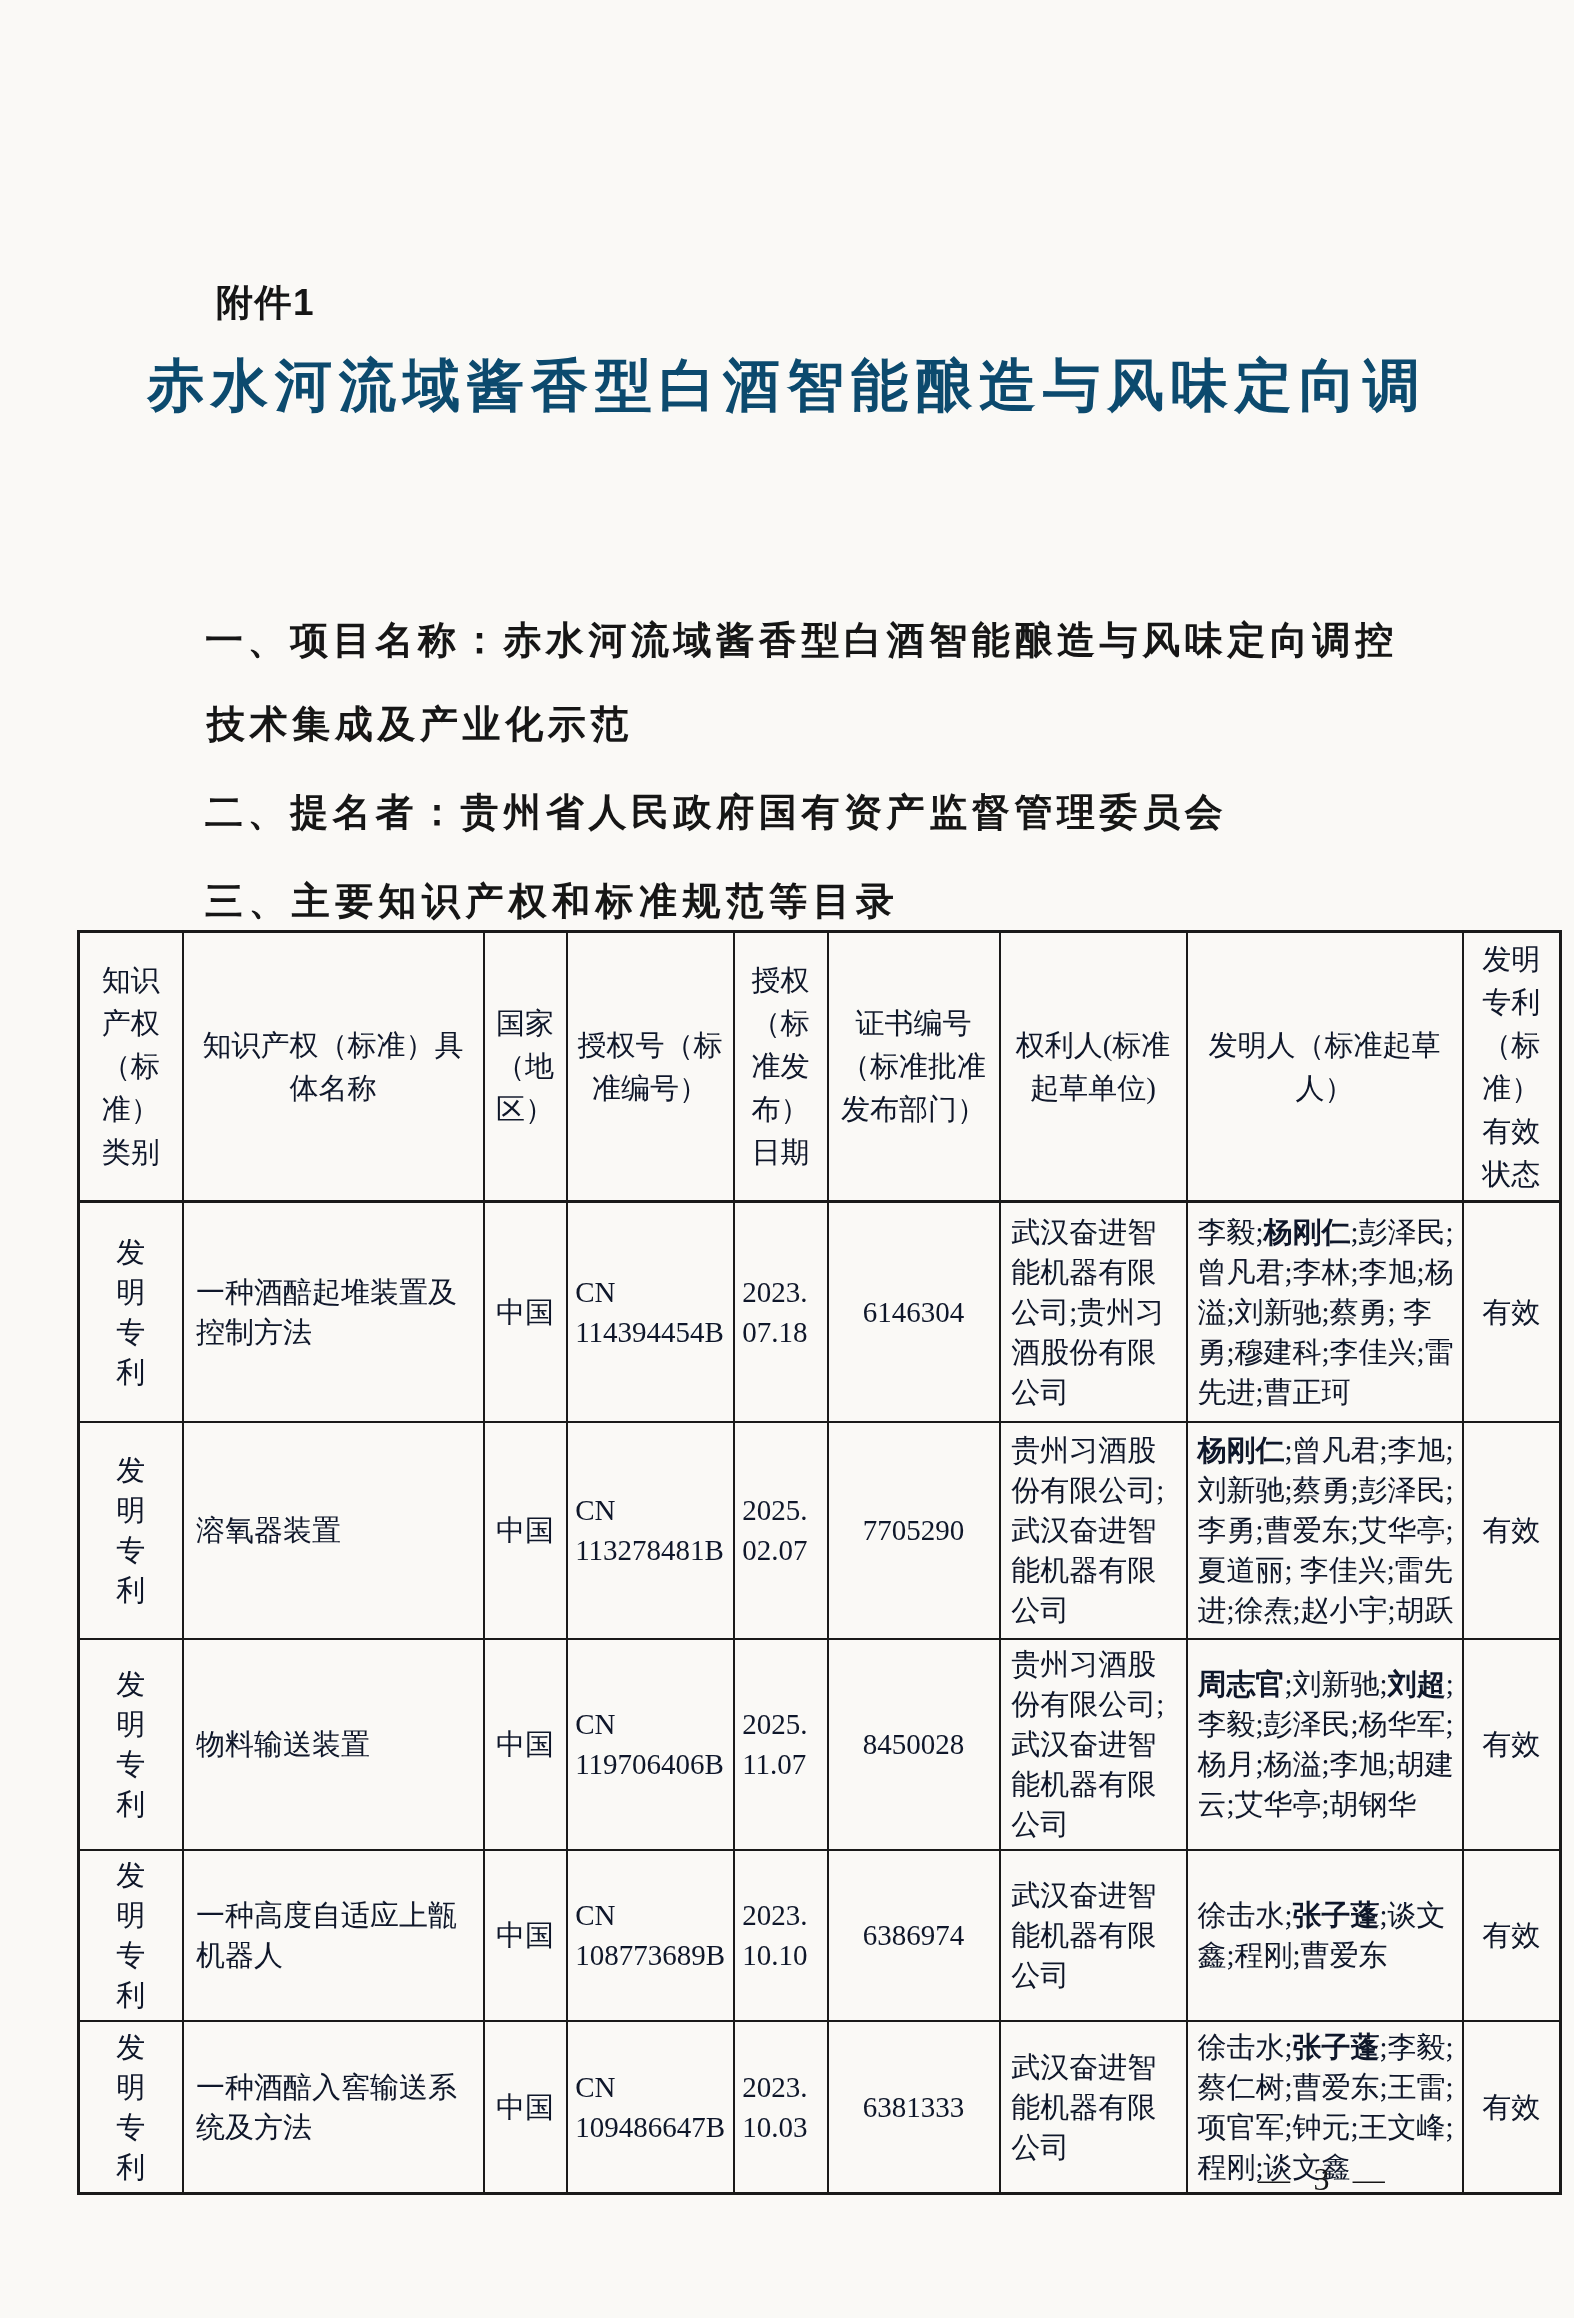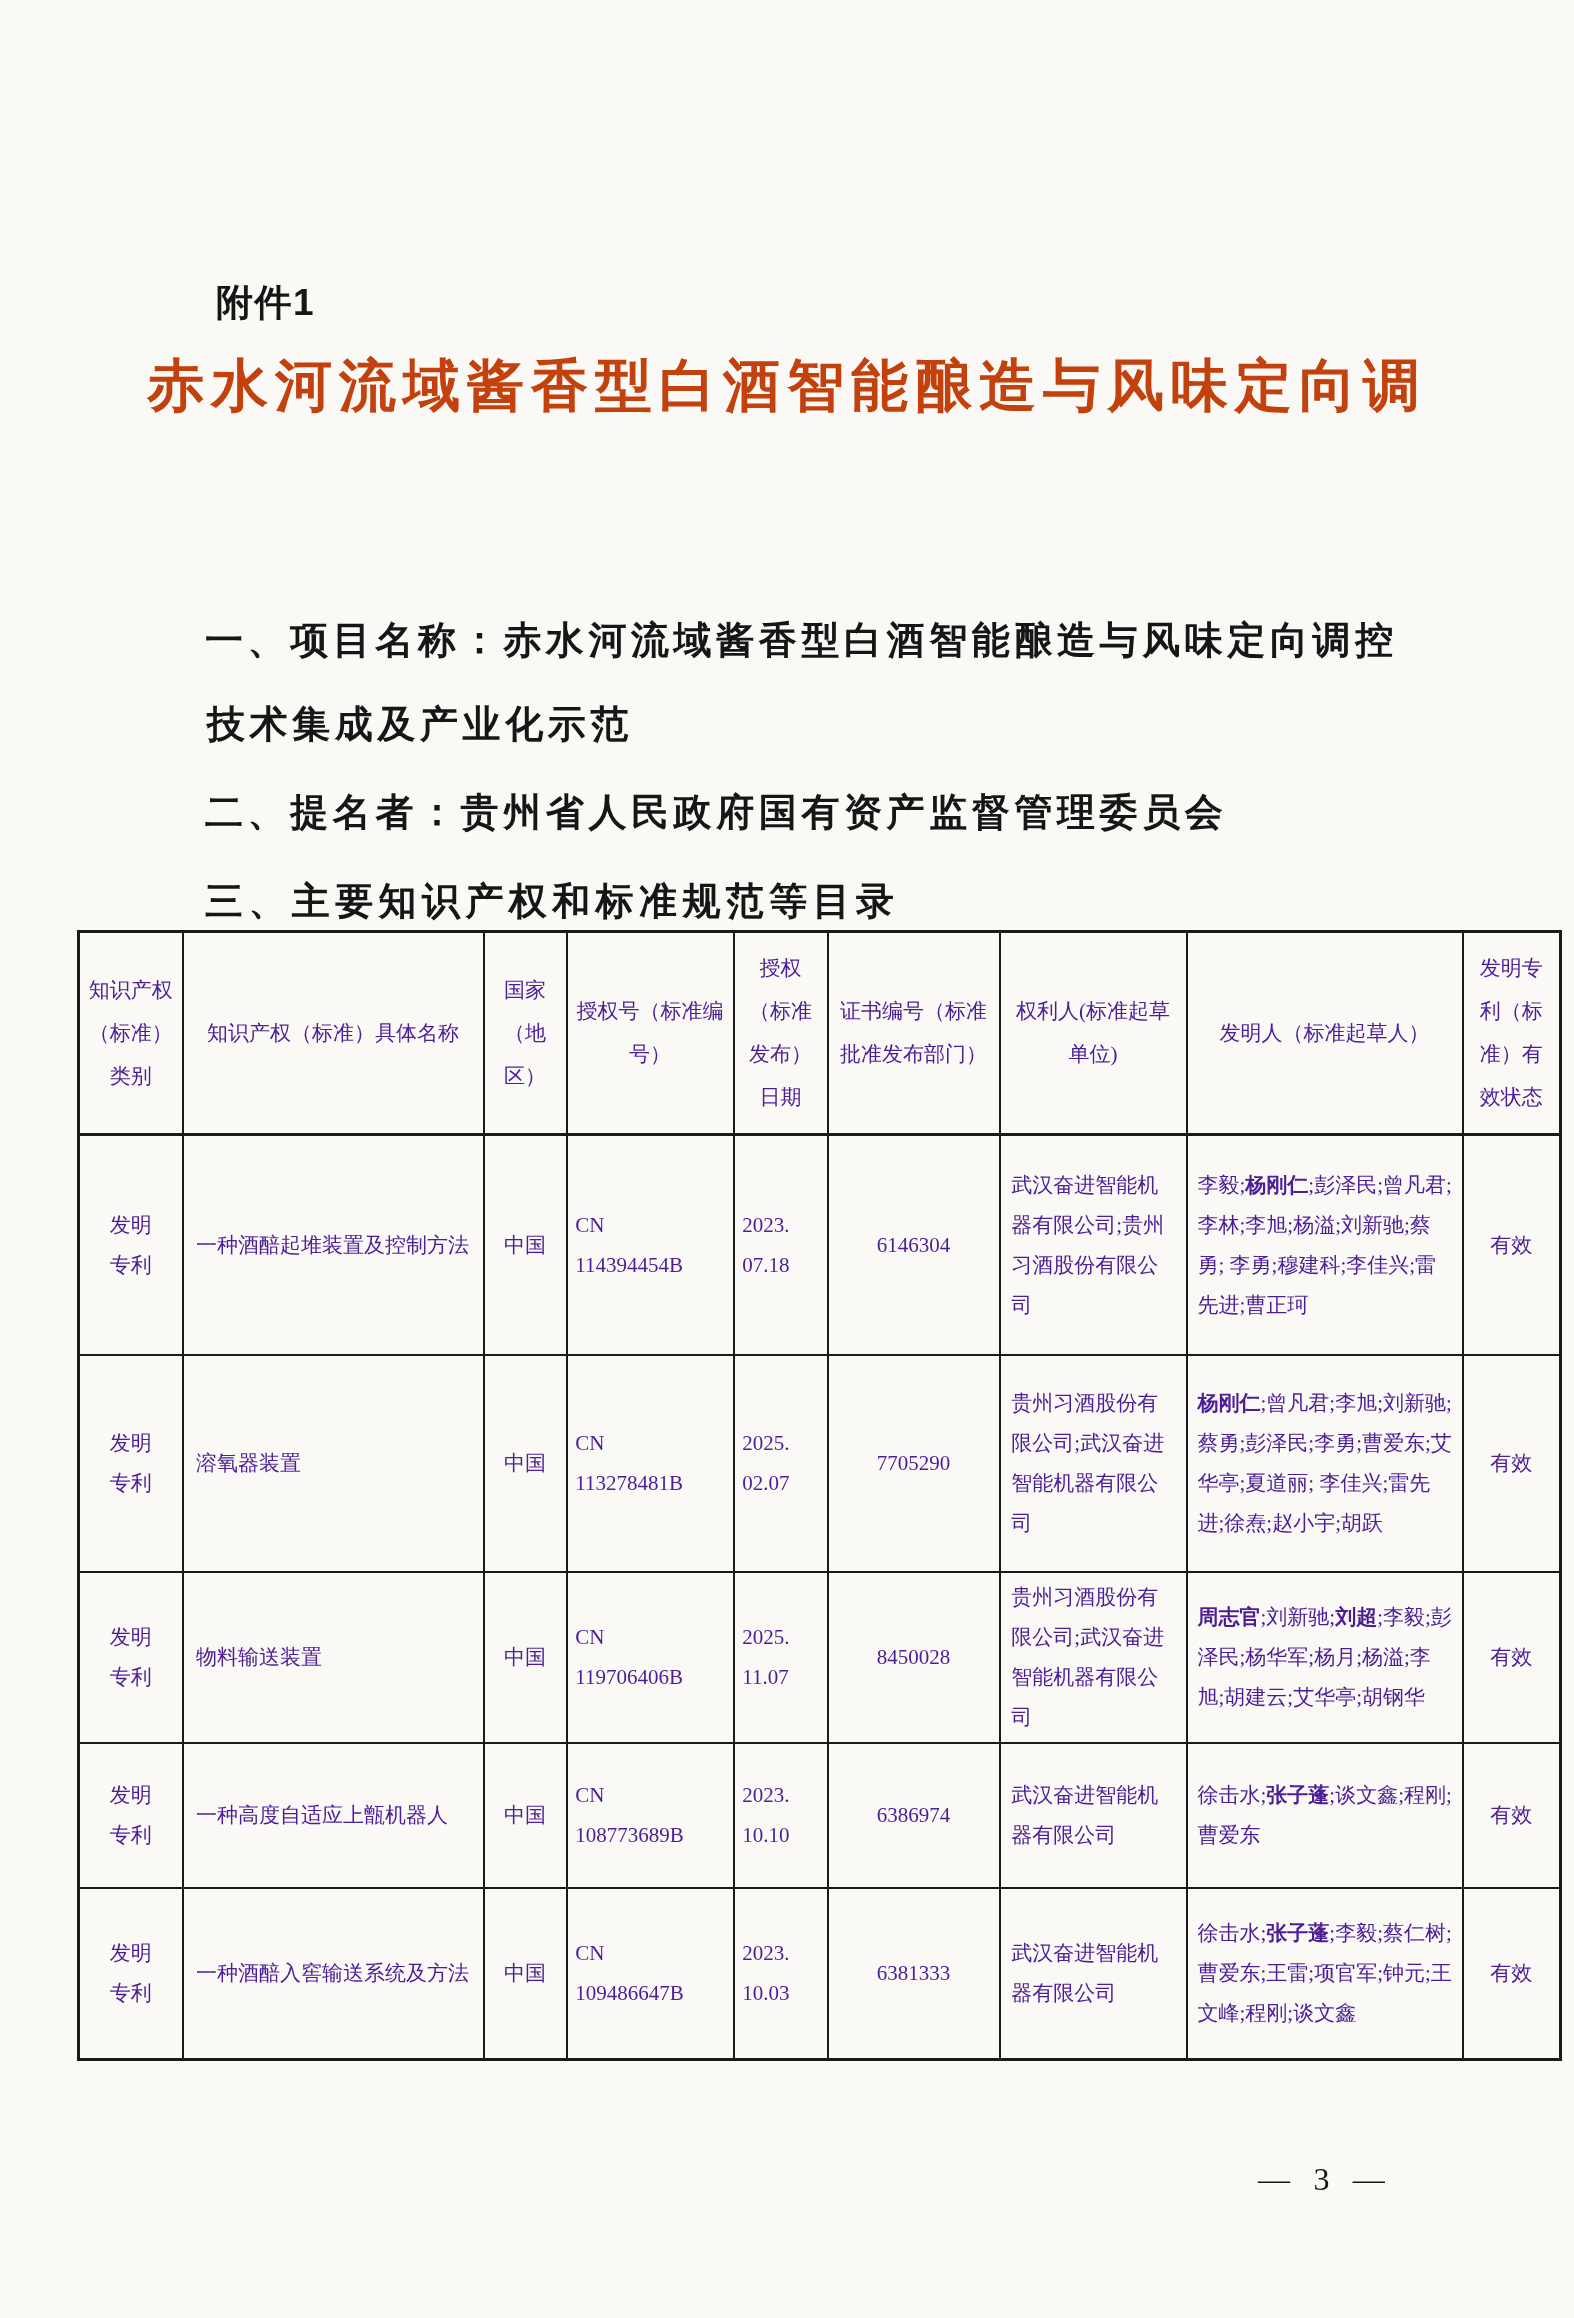--- a/index.html
+++ b/index.html
@@ -12,42 +12,42 @@
   .attachment{
     position:absolute;left:216px;top:278px;
     font-family:"Liberation Sans","DejaVu Sans",sans-serif;
     font-weight:600;font-size:37px;letter-spacing:1.5px;
   }
   .doc-title{
     position:absolute;top:342px;left:0;width:100%;
     text-align:center;
     font-family:"Liberation Sans","DejaVu Sans",sans-serif;
     font-weight:700;font-size:57px;line-height:87px;letter-spacing:7px;
-    color:#c2410c;
+    color:#0c4a6e;
   }
   .sec{
     position:absolute;left:205px;white-space:nowrap;
     font-size:38px;letter-spacing:4.6px;text-align:center;
   }
   .sec .lbl{
     font-family:"Liberation Sans","DejaVu Sans",sans-serif;
     font-weight:700;
   }
   .sec .txt{font-weight:600;}
   .s1{top:615px;}
   .s1c{top:699px;left:207px;}
   .s2{top:787px;}
   .s3{top:876px;}
   .s3 .lbl{letter-spacing:5.4px;}
 
   table.ip{
     position:absolute;left:77px;top:930px;
     width:1482px;border-collapse:collapse;table-layout:fixed;
     border:3.9px solid #1a1a1a;
-    font-size:21px;color:#4c1d95;
+    font-size:29px;color:#0f172a;
   }
   table.ip th,table.ip td{
     border:2.3px solid #1a1a1a;
     padding:4.6px 7.7px;
     vertical-align:middle;
     font-weight:400;
     line-height:40px;
     overflow:hidden;
   }
   table.ip thead th{border-bottom:3.9px solid #1a1a1a;text-align:center;line-height:43px;}

